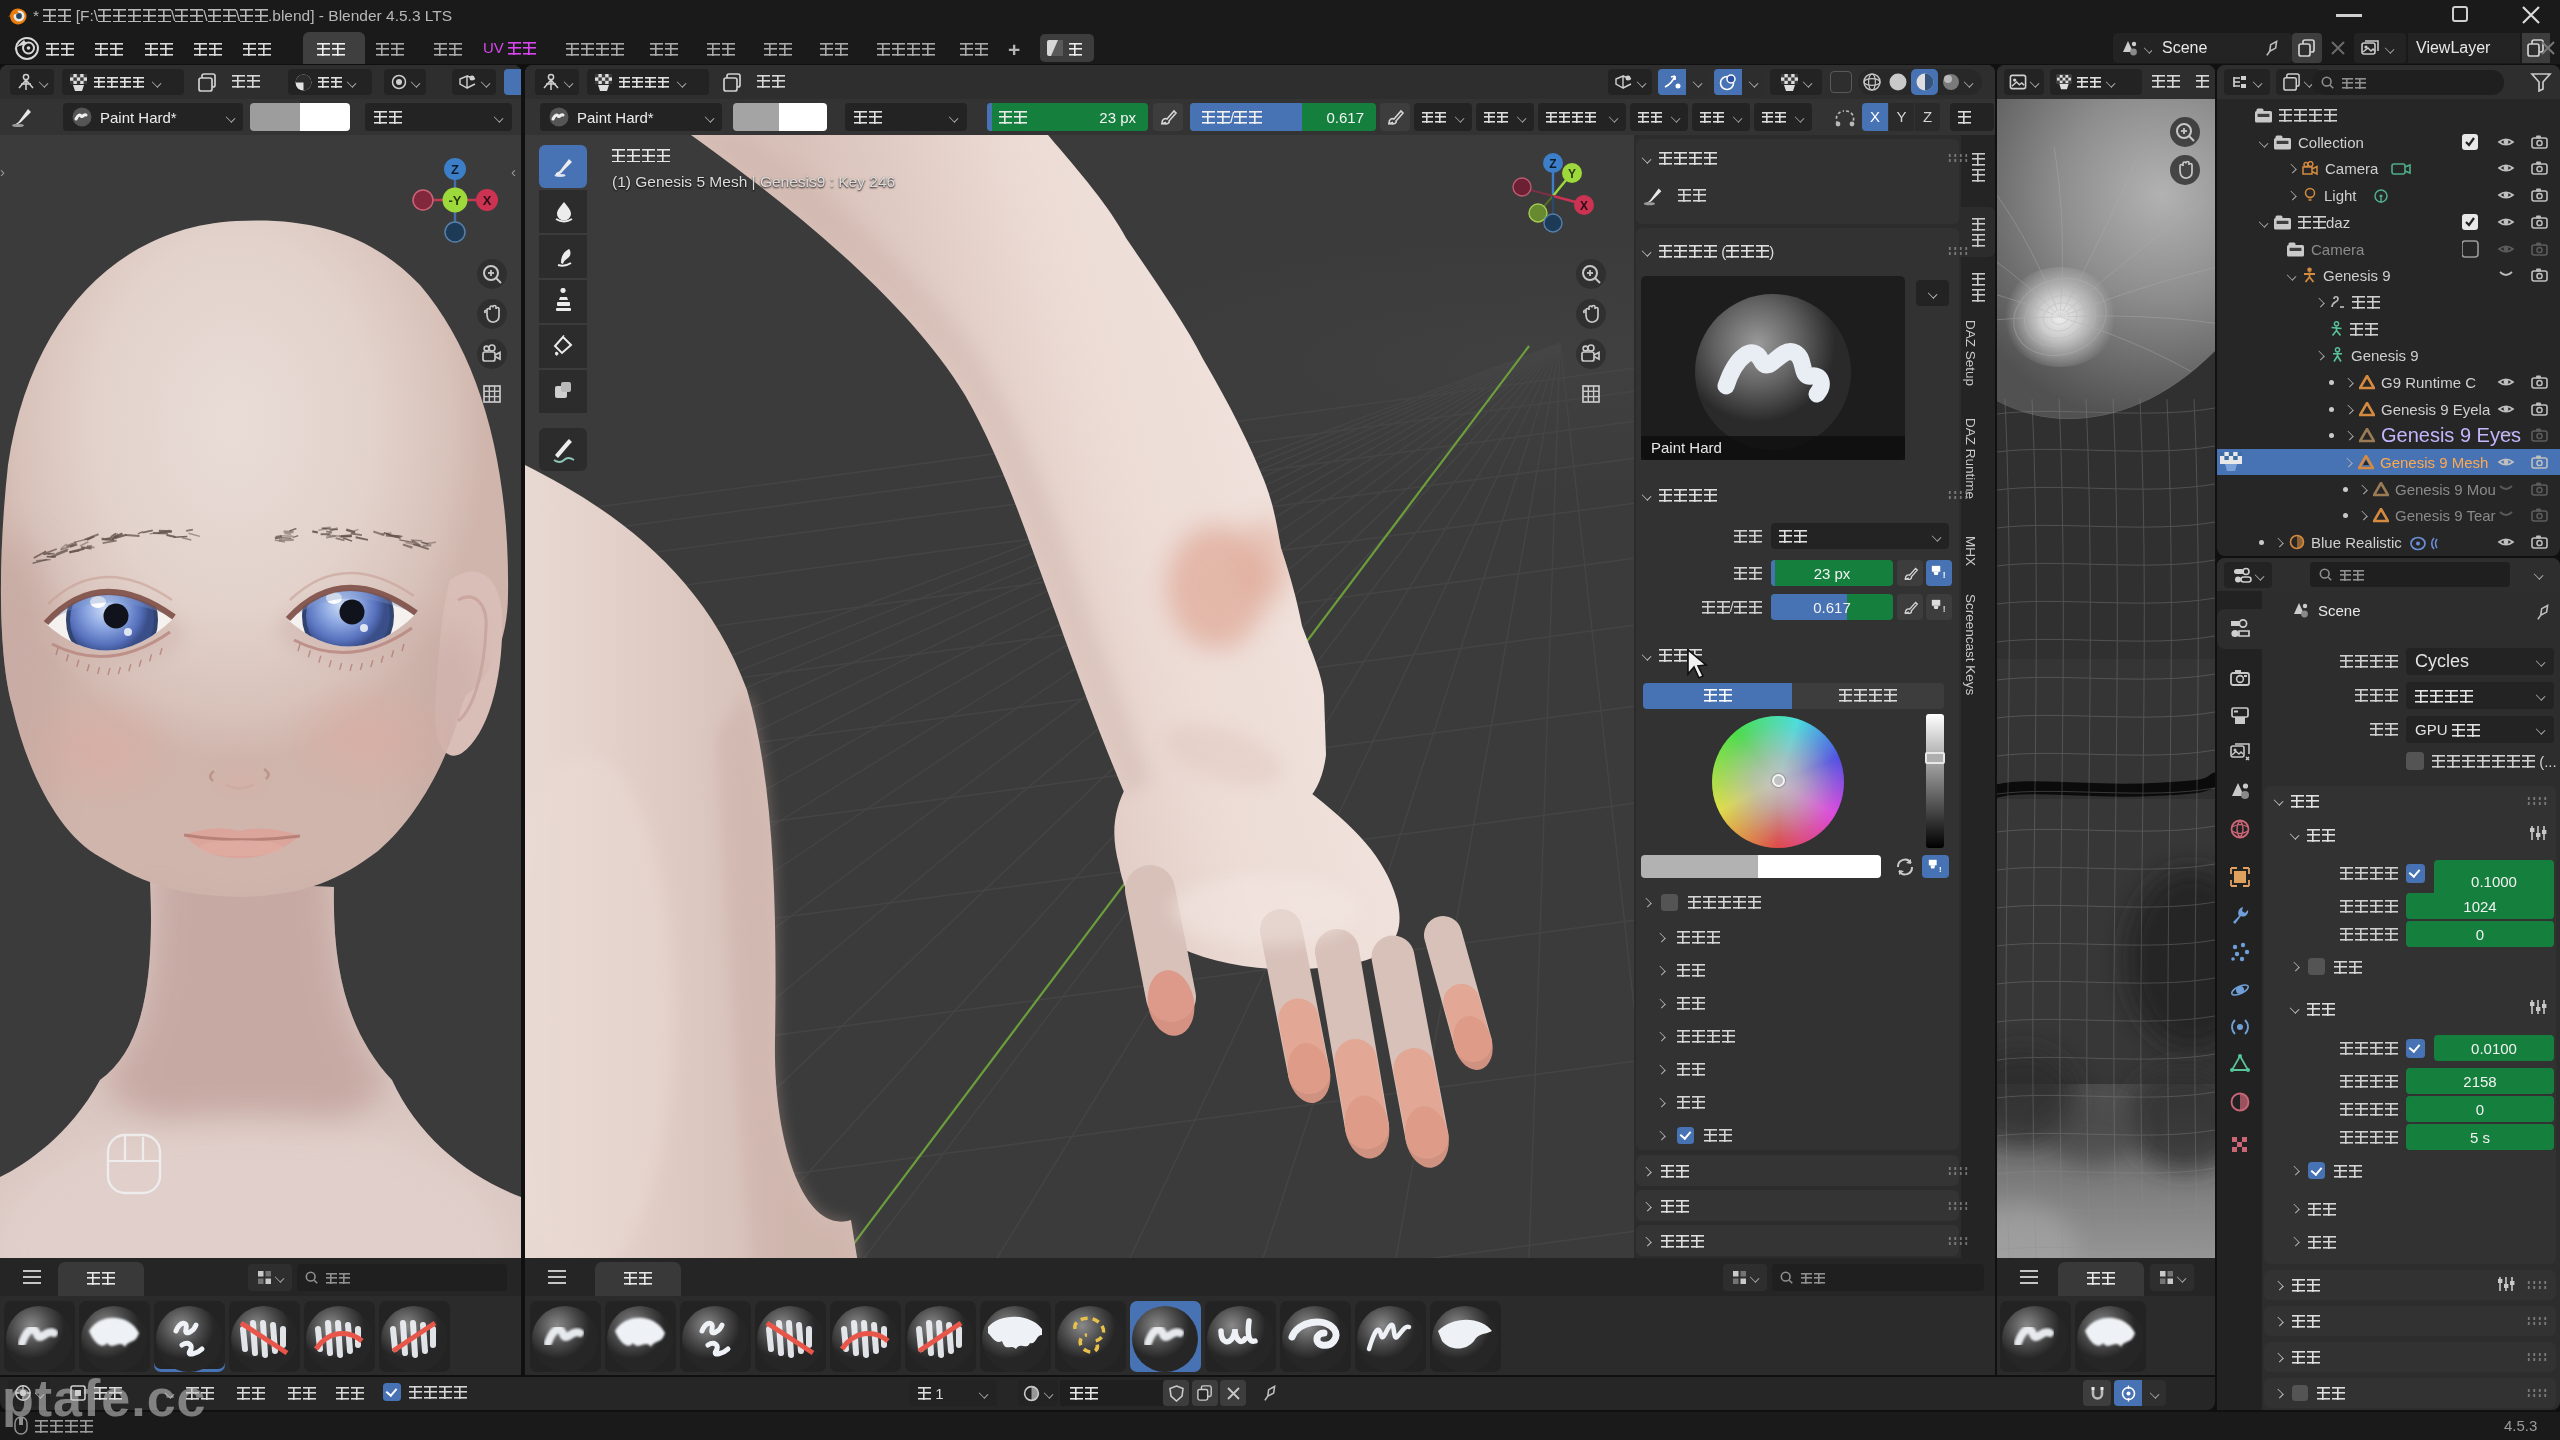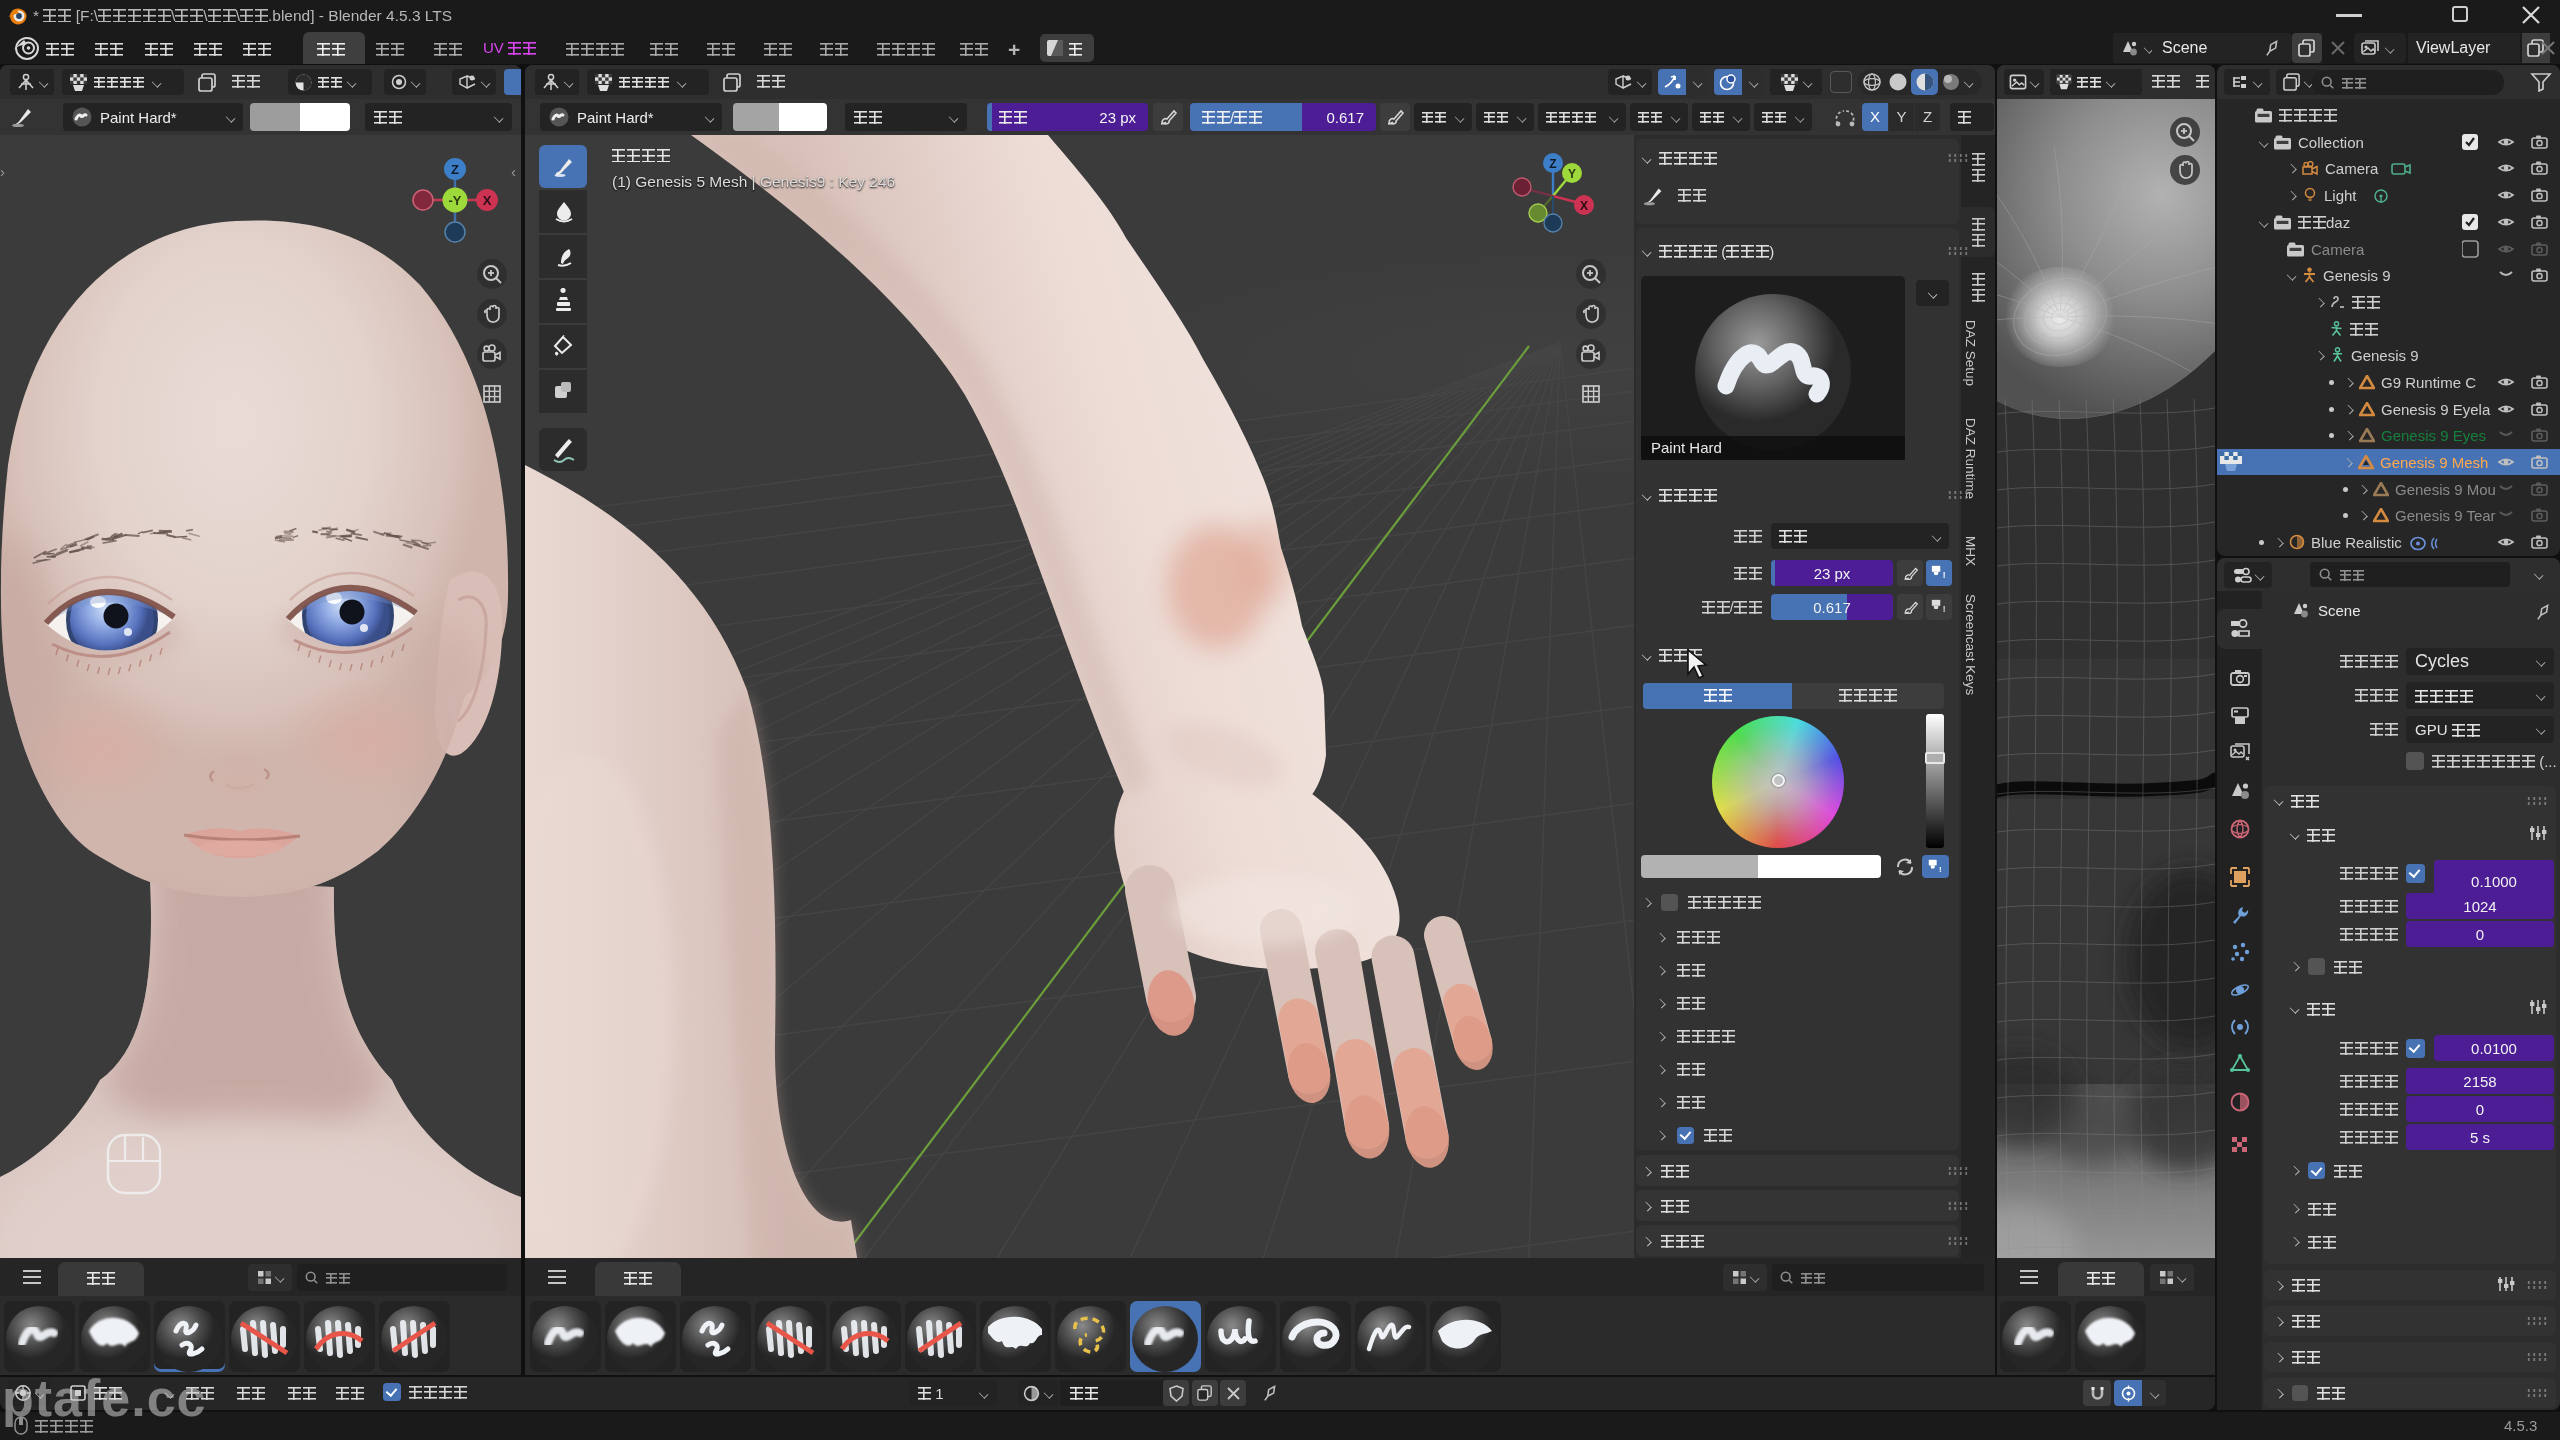--- a/index.html
+++ b/index.html
@@ -18,21 +18,21 @@
  linear-gradient(currentColor,currentColor) 0 46%/100% 1.6px no-repeat,
  linear-gradient(currentColor,currentColor) 0 100%/100% 1.6px no-repeat,
  linear-gradient(currentColor,currentColor) 46% 0/1.6px 100% no-repeat}
 .hdr{background:#2e2e2e}
 .row{display:flex;align-items:center}
 .cv{width:9px;height:9px;position:relative;display:inline-block;flex:none}
 .cv:before{content:"";position:absolute;left:0;top:1px;width:7px;height:7px;border-right:1.7px solid currentColor;border-bottom:1.7px solid currentColor;transform:rotate(45deg) scale(1,.72);transform-origin:60% 60%}
 .cr{width:9px;height:9px;position:relative;display:inline-block;flex:none}
 .cr:before{content:"";position:absolute;left:1px;top:0;width:7px;height:7px;border-right:1.7px solid currentColor;border-bottom:1.7px solid currentColor;transform:rotate(-45deg) scale(.72,1);transform-origin:60% 60%}
 .dd{background:#232323;border-radius:4px;display:flex;align-items:center;color:#d4d4d4}
-.fld{background:#4c1d95;border-radius:4px;display:flex;align-items:center;justify-content:center;color:#f2f2f2}
+.fld{background:#15803d;border-radius:4px;display:flex;align-items:center;justify-content:center;color:#f2f2f2}
 .grip{width:22px;height:10px;opacity:.45;background:radial-gradient(circle,#cfcfcf 1.1px,transparent 1.3px) 0 0/5.5px 5px}
 .chk{width:17px;height:17px;border-radius:3.5px;background:#545454;flex:none;position:relative}
 .chk.on{background:#4772b3}
 .chk.on:before{content:"";position:absolute;left:4.5px;top:2.5px;width:5px;height:8px;border-right:2.2px solid #fff;border-bottom:2.2px solid #fff;transform:rotate(40deg)}
 .tile{position:absolute;width:71px;height:71px;border-radius:7px;background:#232323;overflow:hidden}
 .pens{display:flex;align-items:center;justify-content:center;background:#3d3d3d;border-radius:4px}
 .a{position:absolute}
 </style></head><body>
 
 <div class="a" style="left:0;top:0;width:2560px;height:64px;background:#1a1a1a"></div>
@@ -2081,21 +2081,21 @@
       </g>
     </g>
   </svg>
 <div class="a row" style="left:2329px;top:422px;height:26px;gap:6px">
     <span style="width:5px;height:5px;border-radius:50%;background:#c9c9c9;display:inline-block;margin-right:4px"></span>
     <span class="cr" style="color:#b0b0b0;flex:none"></span>
     <svg width="16" height="15" viewBox="0 0 16 15">
       <path d="M8 1 L15 13 L1 13 Z" fill="none" stroke="#9a7b55" stroke-width="2.6"></path>
       <path d="M8 5 L11 10 L5 10 Z" fill="#262626"></path>
     </svg>
-    <span style="color:#15803d;font-size:15px;white-space:nowrap">Genesis 9 Eyes</span>
+    <span style="color:#c4b5fd;font-size:20px;white-space:nowrap">Genesis 9 Eyes</span>
   </div>
 <svg class="a" style="left:2462px;top:422px" width="92" height="26" viewBox="0 0 92 26">
     <g opacity=".35">
       <path d="M38 10 Q44 16 50 10" stroke="#b9b9b9" stroke-width="1.8" fill="none"></path>
       <g transform="translate(70,6)" opacity="1">
         <rect x="0" y="3" width="15" height="10" rx="2" fill="none" stroke="#bfbfbf" stroke-width="1.6"></rect>
         <circle cx="7.5" cy="8" r="2.6" fill="none" stroke="#bfbfbf" stroke-width="1.5"></circle>
         <rect x="4" y="0.5" width="5" height="3" rx="1" fill="#bfbfbf"></rect>
       </g>
     </g>

